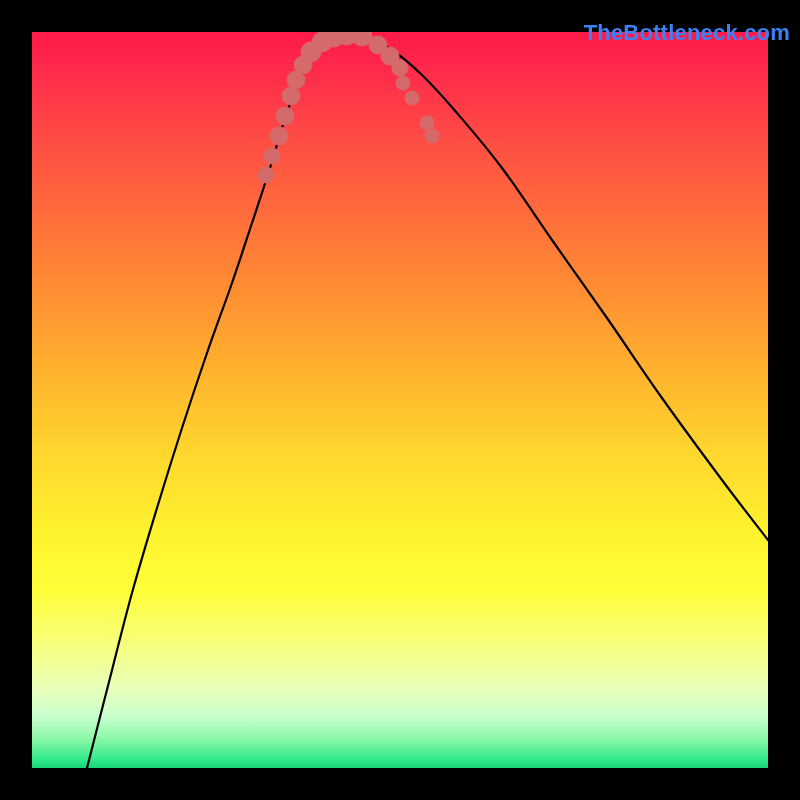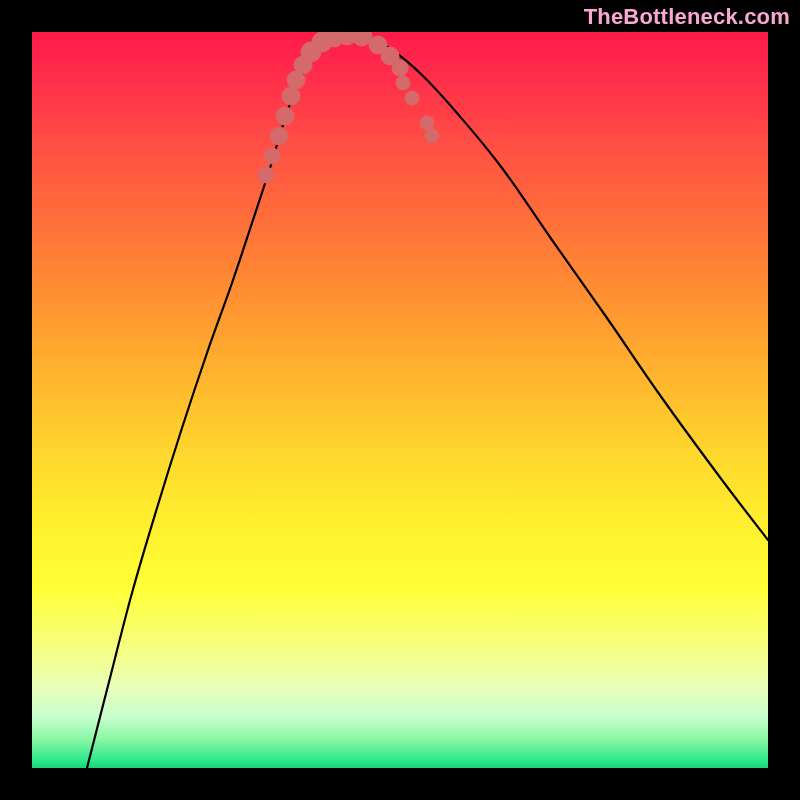--- a/index.html
+++ b/index.html
@@ -43,25 +43,25 @@
       #f5ff85 84%,
       #e9ffb8 89%,
       #c8ffcf 93%,
       #8cf7a6 96%,
       #2de88a 99%,
       #18d477 100%
     );
   }
   .attribution {
     position: absolute;
-    top: 4px;
+    top: 20px;
     right: 10px;
     font-size: 22px;
     font-weight: 600;
-    color: #f9a8d4;
+    color: #3b82f6;
     letter-spacing: 0.2px;
     user-select: none;
   }
   svg.curve-layer {
     position: absolute;
     inset: 0;
     width: 100%;
     height: 100%;
   }
 </style>

